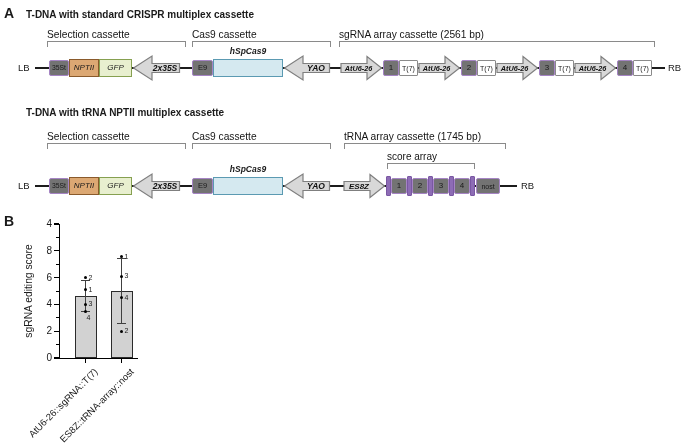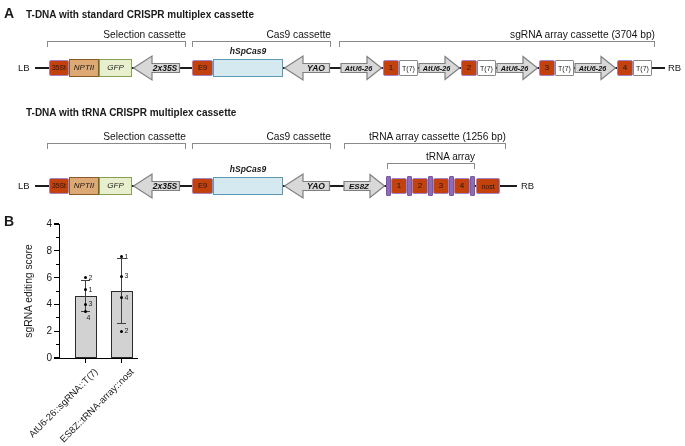--- a/index.html
+++ b/index.html
@@ -1,27 +1,27 @@
 <!DOCTYPE html>
 <html><head>
 <meta charset="utf-8">
 <style>
   html,body{margin:0;padding:0;background:#fff;}
   .figure{position:relative;width:685px;height:446px;background:#fff;overflow:hidden;
           font-family:"Liberation Sans",sans-serif;color:#1a1a1a;}
   .panel-letter{position:absolute;font-weight:bold;font-size:14px;}
   .construct-title{position:absolute;font-weight:bold;font-size:10px;white-space:nowrap;}
   .bracket{position:absolute;}
-  .bracket .blabel{text-align:right;font-size:10.2px;white-space:nowrap;margin-bottom:1px;color:#141414;}
+  .bracket .blabel{text-align:left;font-size:10.2px;white-space:nowrap;margin-bottom:1px;color:#141414;}
   .bracket .bline{height:5px;border-top:1.3px solid #8a8a8a;border-left:1.3px solid #8a8a8a;border-right:1.3px solid #8a8a8a;}
   .bb{position:absolute;height:1.5px;background:#1c1c1c;}
   .side-label{position:absolute;font-size:9.5px;}
   .el{position:absolute;display:flex;align-items:center;justify-content:center;
       box-sizing:border-box;background:#fff;white-space:nowrap;line-height:1;}
-  .box-purple{border:1.3px solid #a584c4;background:#c2410c;border-radius:2px;font-size:8px;}
+  .box-purple{border:1.3px solid #a584c4;background:#737373;border-radius:2px;font-size:8px;}
   .box-sm{font-size:6.8px;}
   .box-orange{border:1.3px solid #8a5a2b;background:#dca873;font-style:italic;font-size:8px;}
   .box-green{border:1.3px solid #86a050;background:#e8efcf;font-style:italic;font-size:8px;}
   .box-blue{border:1.3px solid #5b9ab2;background:#d5e9f0;}
   .box-gray{border:1.2px solid #8a8a8a;background:#fff;border-radius:1px;font-size:7px;}
   .bar-purple{position:absolute;background:#8d6cb5;border:1px solid #7a57a3;box-sizing:border-box;border-radius:1px;}
   .gene-label{position:absolute;font-weight:bold;font-style:italic;font-size:8.5px;text-align:center;}
   .arrow{position:absolute;}
   .arrow svg{display:block;}
   .arrow path{fill:#d8d8d8;stroke:#7f7f7f;stroke-width:1.2;}
@@ -49,21 +49,21 @@
 
   <div class="bracket" style="left:47px;top:29px;width:139px">
     <div class="blabel">Selection cassette</div>
     <div class="bline"></div>
   </div>
   <div class="bracket" style="left:192px;top:29px;width:139px">
     <div class="blabel">Cas9 cassette</div>
     <div class="bline"></div>
   </div>
   <div class="bracket" style="left:339px;top:29px;width:316px">
-    <div class="blabel">sgRNA array cassette (3704 bp)</div>
+    <div class="blabel">sgRNA array cassette (2561 bp)</div>
     <div class="bline"></div>
   </div>
 
   <div class="side-label" style="left:18px;top:62px">LB</div>
   <div class="bb" style="left:35px;top:67px;width:630px"></div>
   <div class="side-label" style="left:668px;top:62px">RB</div>
 
   <div class="el box-purple box-sm" style="left:49px;top:60px;width:20px;height:16px">35St</div>
   <div class="el box-orange" style="left:69px;top:59px;width:30px;height:18px">NPTII</div>
   <div class="el box-green" style="left:99px;top:59px;width:33px;height:18px">GFP</div>
@@ -113,36 +113,36 @@
 
   <div class="arrow" style="left:574px;top:55px">
     <svg width="43" height="26" viewBox="0 0 43 26">
       <path d="M1,8.5 H27 V1.5 L41.5,13 L27,24.5 V17.5 H1 Z"></path>
       <text x="18.5" y="16" font-size="7.3" text-anchor="middle">AtU6-26</text>
     </svg>
   </div>
   <div class="el box-purple" style="left:617px;top:60px;width:16px;height:16px">4</div>
   <div class="el box-gray" style="left:633px;top:60px;width:19px;height:16px">T(7)</div>
 
-  <div class="construct-title" style="left:26px;top:107px">T-DNA with tRNA CRISPR multiplex cassette</div>
+  <div class="construct-title" style="left:26px;top:107px">T-DNA with tRNA NPTII multiplex cassette</div>
 
   <div class="bracket" style="left:47px;top:131px;width:139px">
     <div class="blabel">Selection cassette</div>
     <div class="bline"></div>
   </div>
   <div class="bracket" style="left:192px;top:131px;width:139px">
     <div class="blabel">Cas9 cassette</div>
     <div class="bline"></div>
   </div>
   <div class="bracket" style="left:344px;top:131px;width:162px">
-    <div class="blabel">tRNA array cassette (1256 bp)</div>
+    <div class="blabel">tRNA array cassette (1745 bp)</div>
     <div class="bline"></div>
   </div>
   <div class="bracket" style="left:387px;top:151px;width:88px">
-    <div class="blabel" style="font-size:10px">tRNA array</div>
+    <div class="blabel" style="font-size:10px">score array</div>
     <div class="bline"></div>
   </div>
 
   <div class="side-label" style="left:18px;top:180px">LB</div>
   <div class="bb" style="left:35px;top:185px;width:482px"></div>
   <div class="side-label" style="left:521px;top:180px">RB</div>
 
   <div class="el box-purple box-sm" style="left:49px;top:178px;width:20px;height:16px">35St</div>
   <div class="el box-orange" style="left:69px;top:177px;width:30px;height:18px">NPTII</div>
   <div class="el box-green" style="left:99px;top:177px;width:33px;height:18px">GFP</div>

